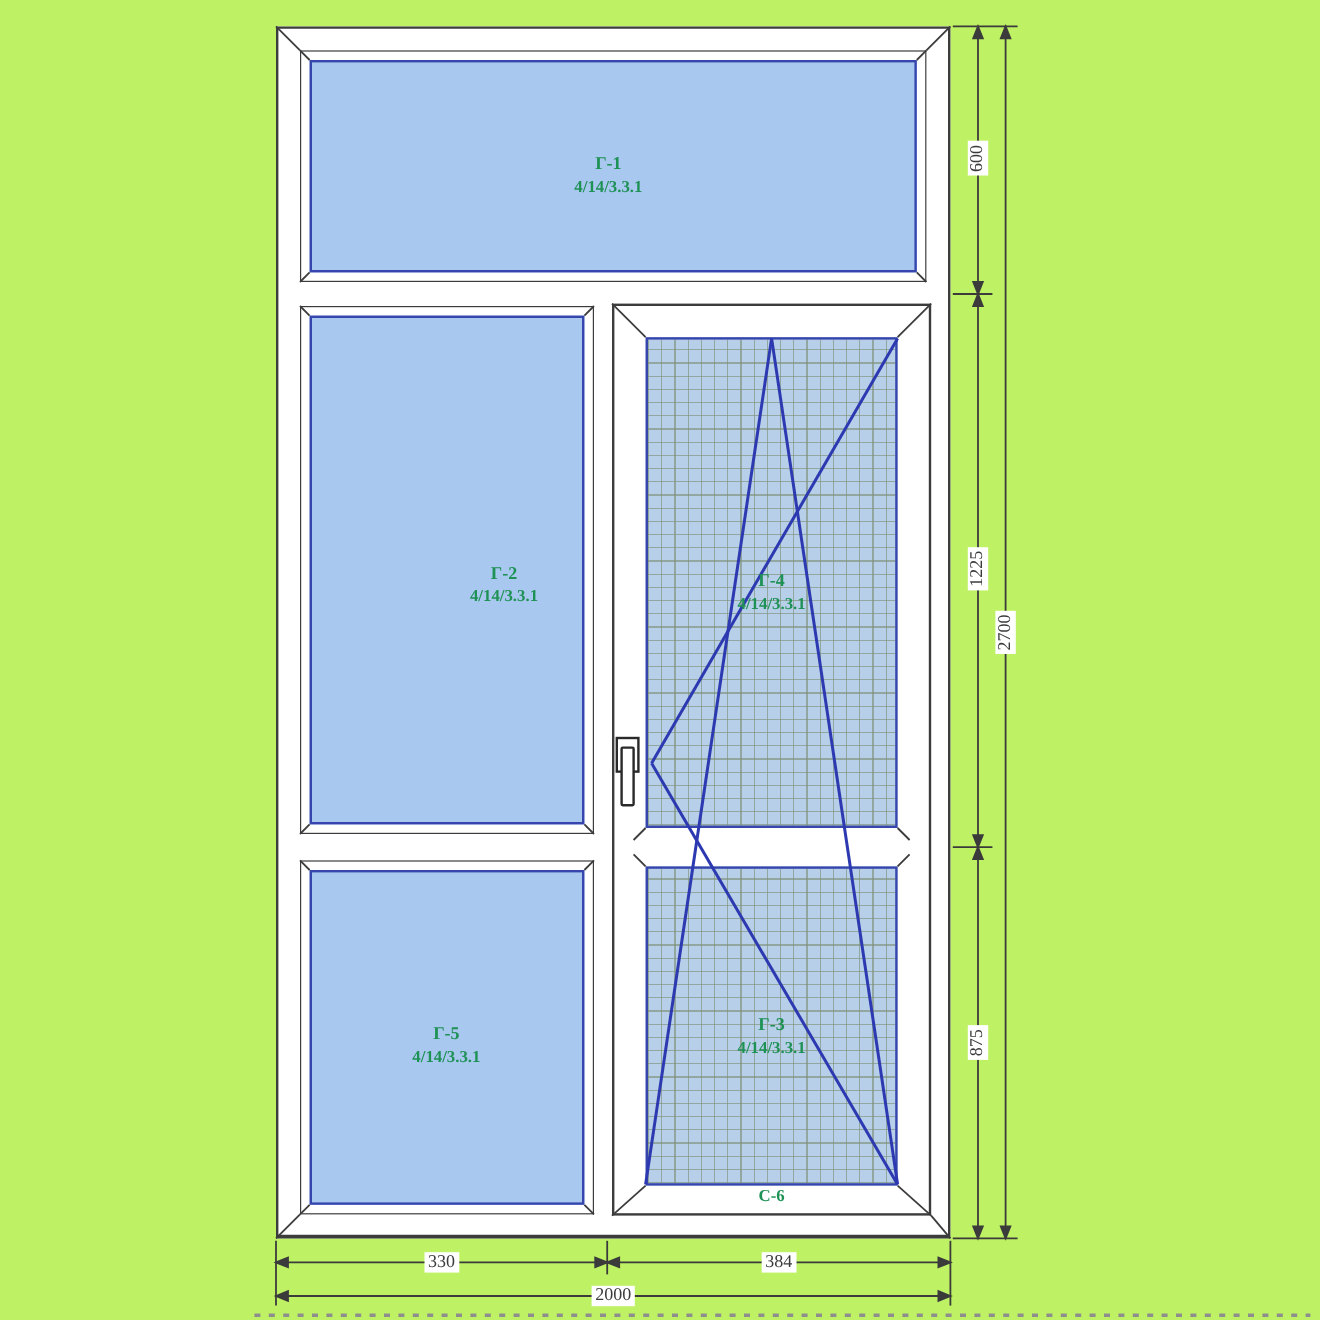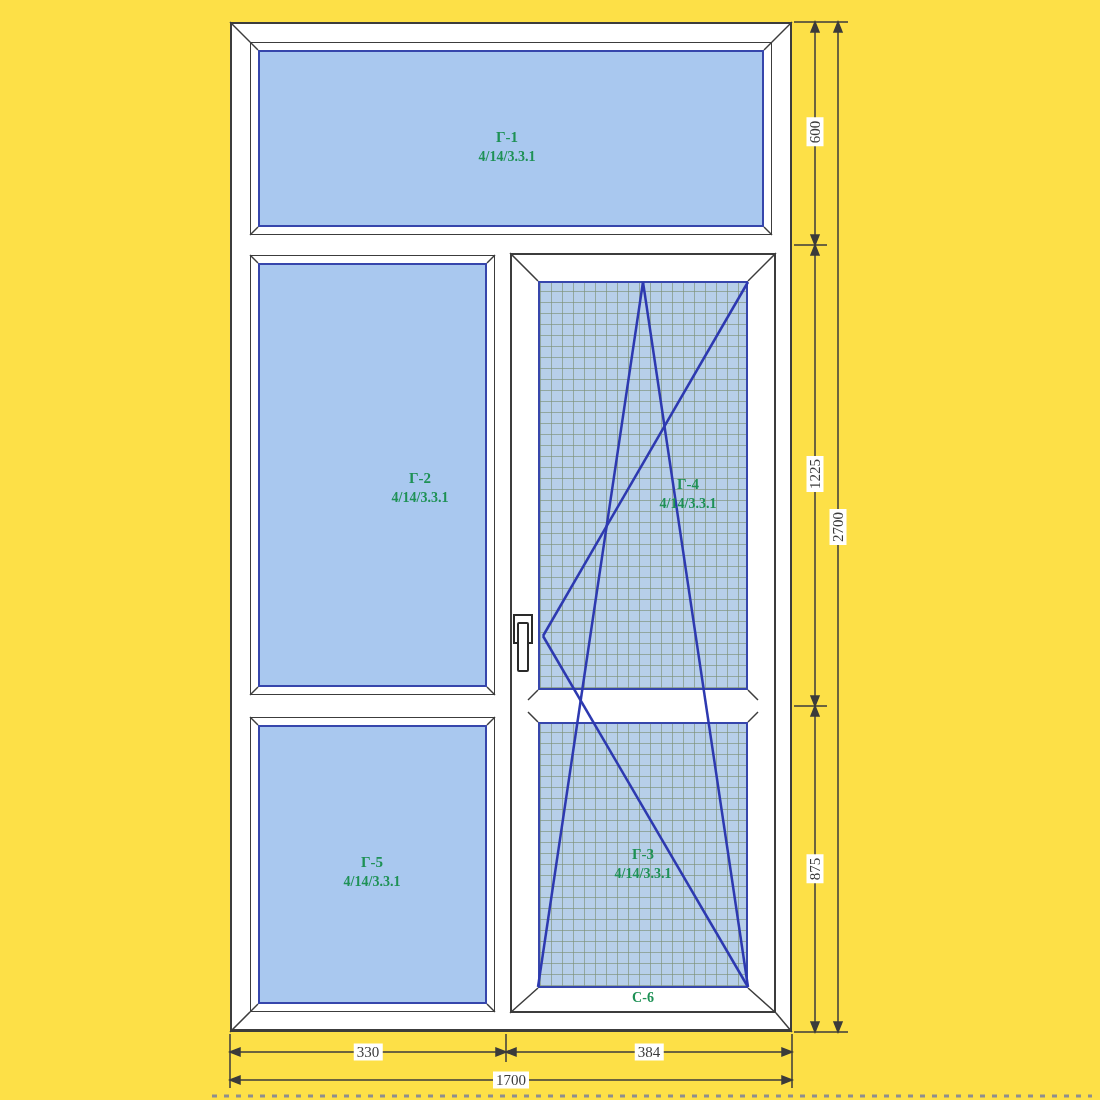--- a/index.html
+++ b/index.html
@@ -1,17 +1,17 @@
 <!DOCTYPE html>
 <html><head>
 <meta charset="utf-8">
 <style>
   html,body{margin:0;padding:0;background:#ffffff;}
   #canvas{
-    position:relative;width:1100px;height:1100px;background:#fde047;overflow:hidden;
+    position:relative;width:1100px;height:1100px;background:#bef264;overflow:hidden;
     font-family:"Liberation Serif", serif;
   }
   .abs{position:absolute;box-sizing:border-box;}
   
   .outer-frame{border:2px solid #3c3c3c;border-bottom-width:3px;background:#ffffff;}
   .opening{border:1.5px solid #3c3c3c;background:#ffffff;}
   .glass{border:2px solid #3646ac;background:#a9c8ef;}
   .door-sash{border:2px solid #3c3c3c;background:#ffffff;}
   .mesh{
     border:2px solid #3646ac;background-color:#b7cfe9;
@@ -147,32 +147,32 @@
     <div class="formula">4/14/3.3.1</div>
   </div>
   <div class="plabel" style="left:372px;top:488px;margin-left:48px;">
     <div>Г-2</div>
     <div class="formula">4/14/3.3.1</div>
   </div>
   <div class="plabel" style="left:372px;top:872px;">
     <div>Г-5</div>
     <div class="formula">4/14/3.3.1</div>
   </div>
-  <div class="plabel" style="left:643px;top:494px;margin-left:45px;">
+  <div class="plabel" style="left:643px;top:494px;">
     <div>Г-4</div>
     <div class="formula">4/14/3.3.1</div>
   </div>
   <div class="plabel" style="left:643px;top:864px;">
     <div>Г-3</div>
     <div class="formula">4/14/3.3.1</div>
   </div>
   <div class="slabel" style="left:643px;top:998px;">С-6</div>
 
   <div class="dlabel vert" style="left:815px;top:132px;">600</div>
   <div class="dlabel vert" style="left:815px;top:474px;">1225</div>
   <div class="dlabel vert" style="left:815px;top:869px;">875</div>
   <div class="dlabel vert" style="left:838px;top:527px;">2700</div>
 
   <div class="dlabel" style="left:368px;top:1052px;">330</div>
   <div class="dlabel" style="left:649px;top:1052px;">384</div>
-  <div class="dlabel" style="left:511px;top:1080px;">1700</div>
+  <div class="dlabel" style="left:511px;top:1080px;">2000</div>
 
 </div>
 
 </body></html>

